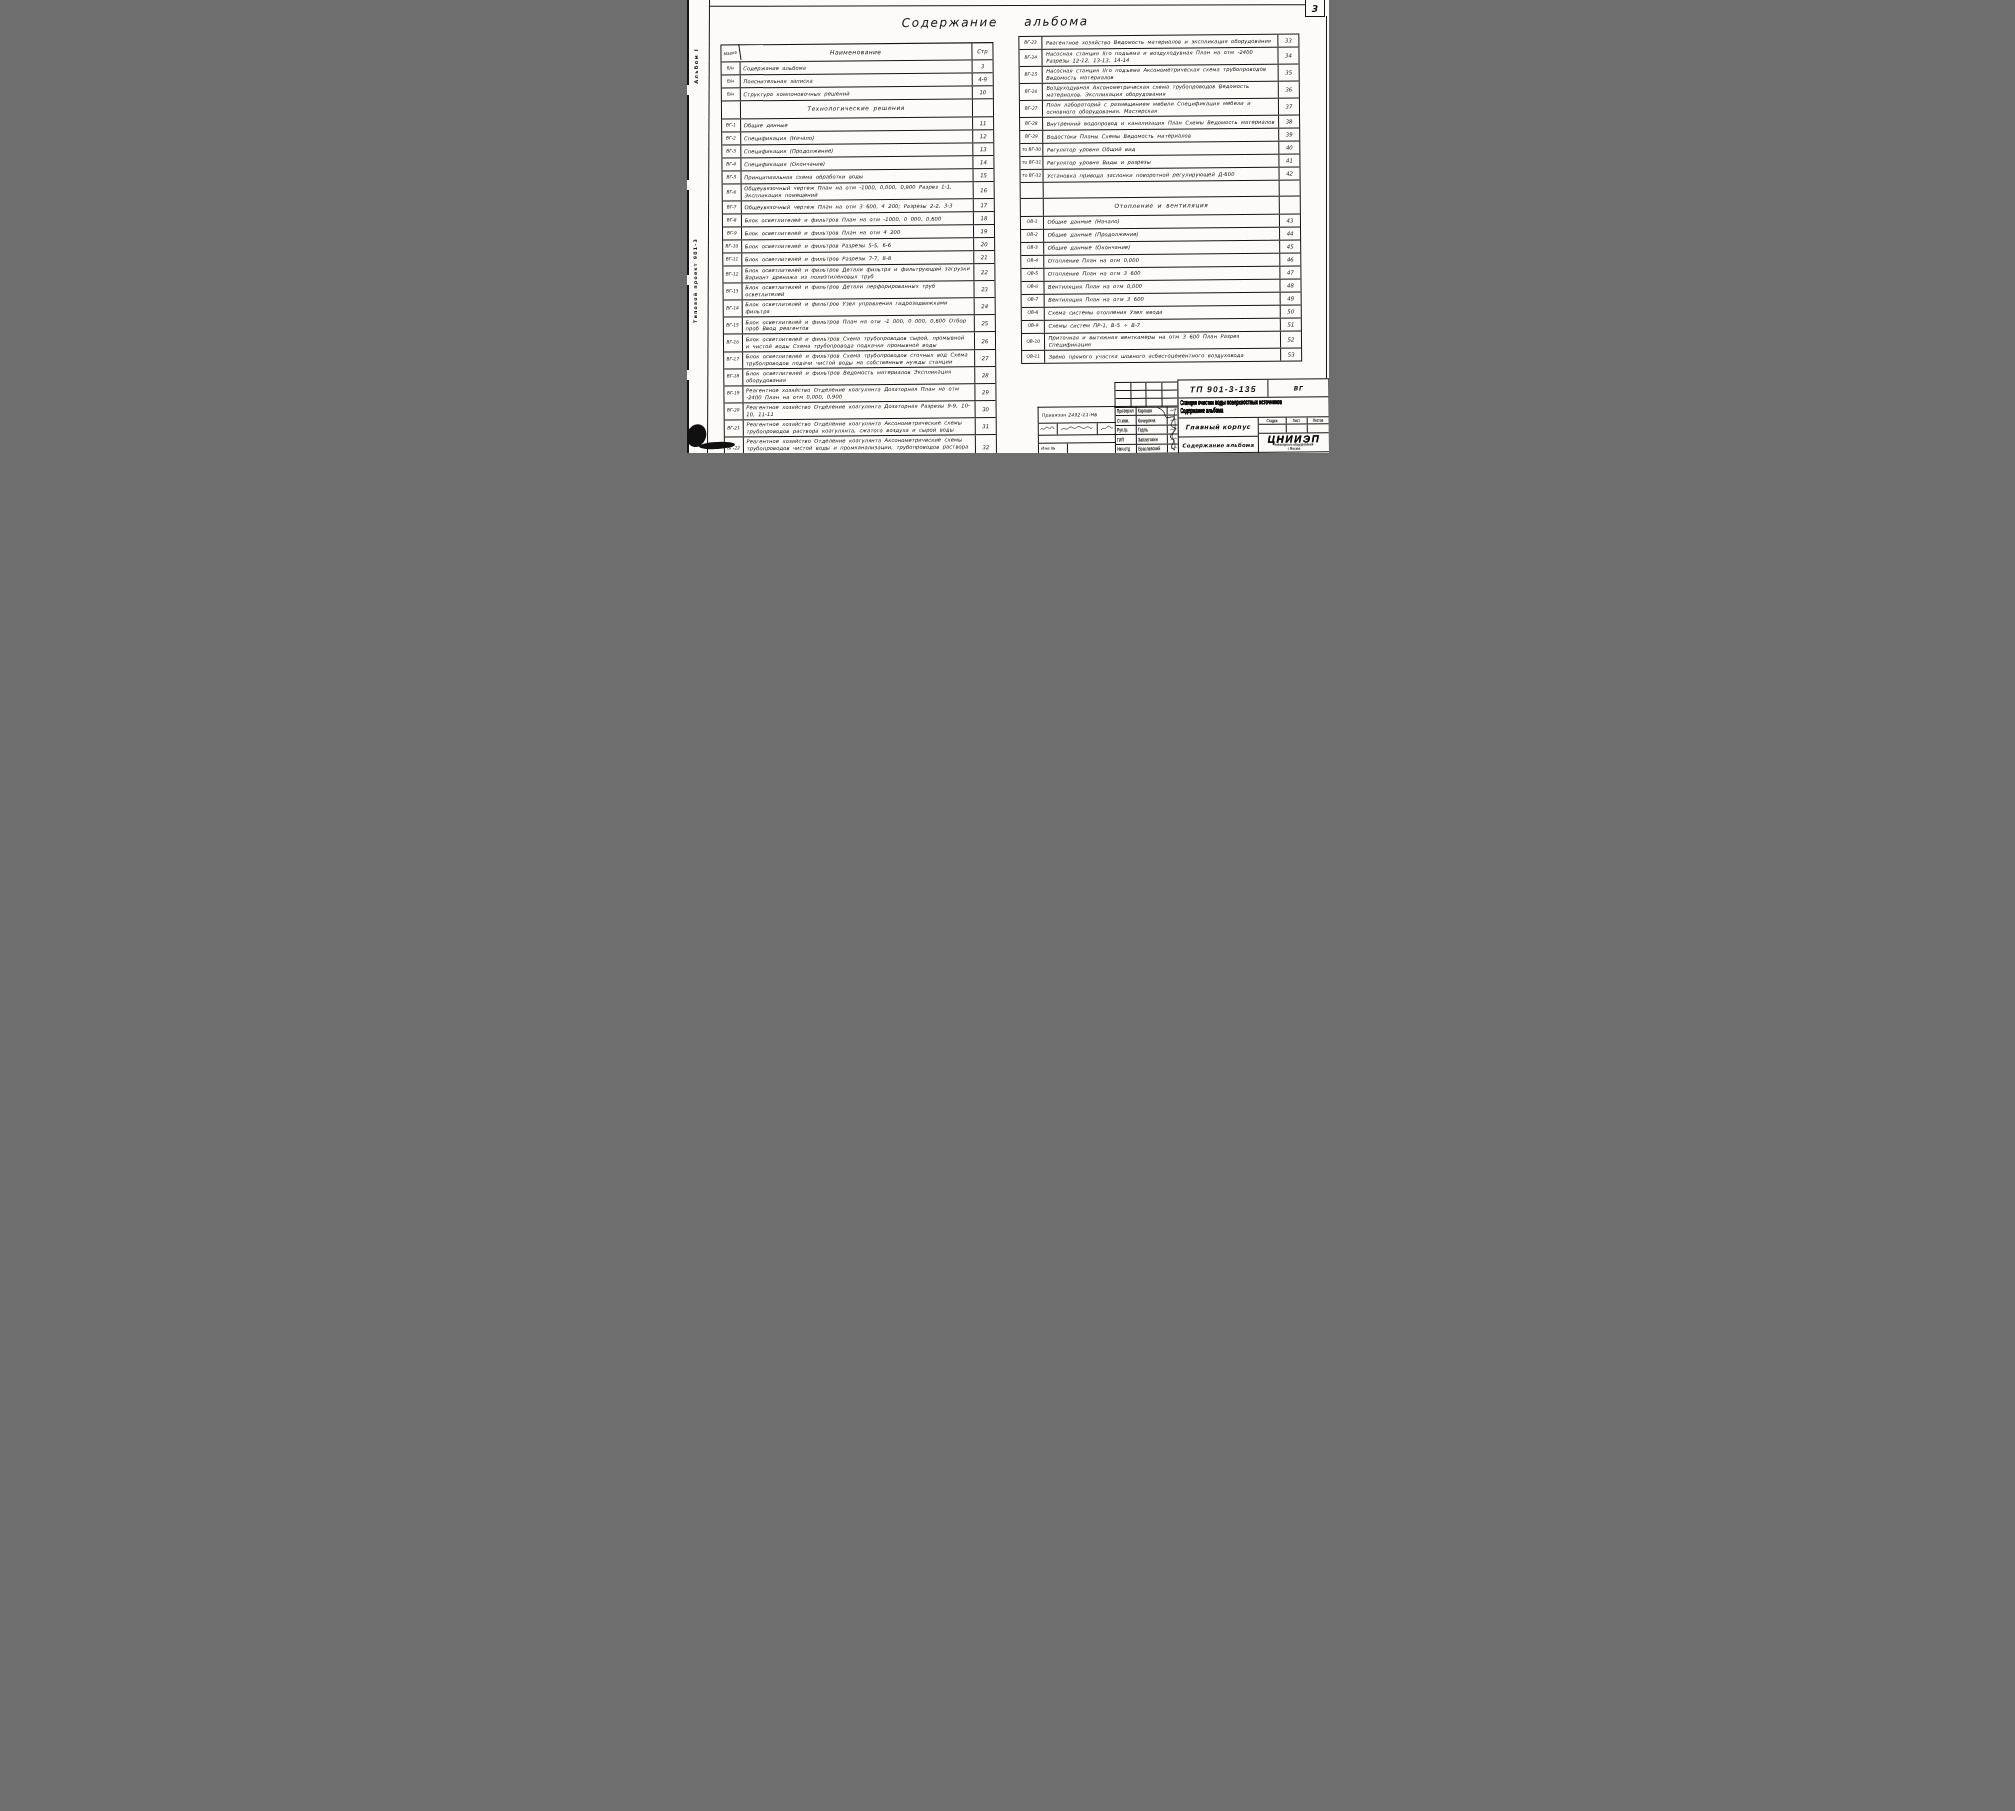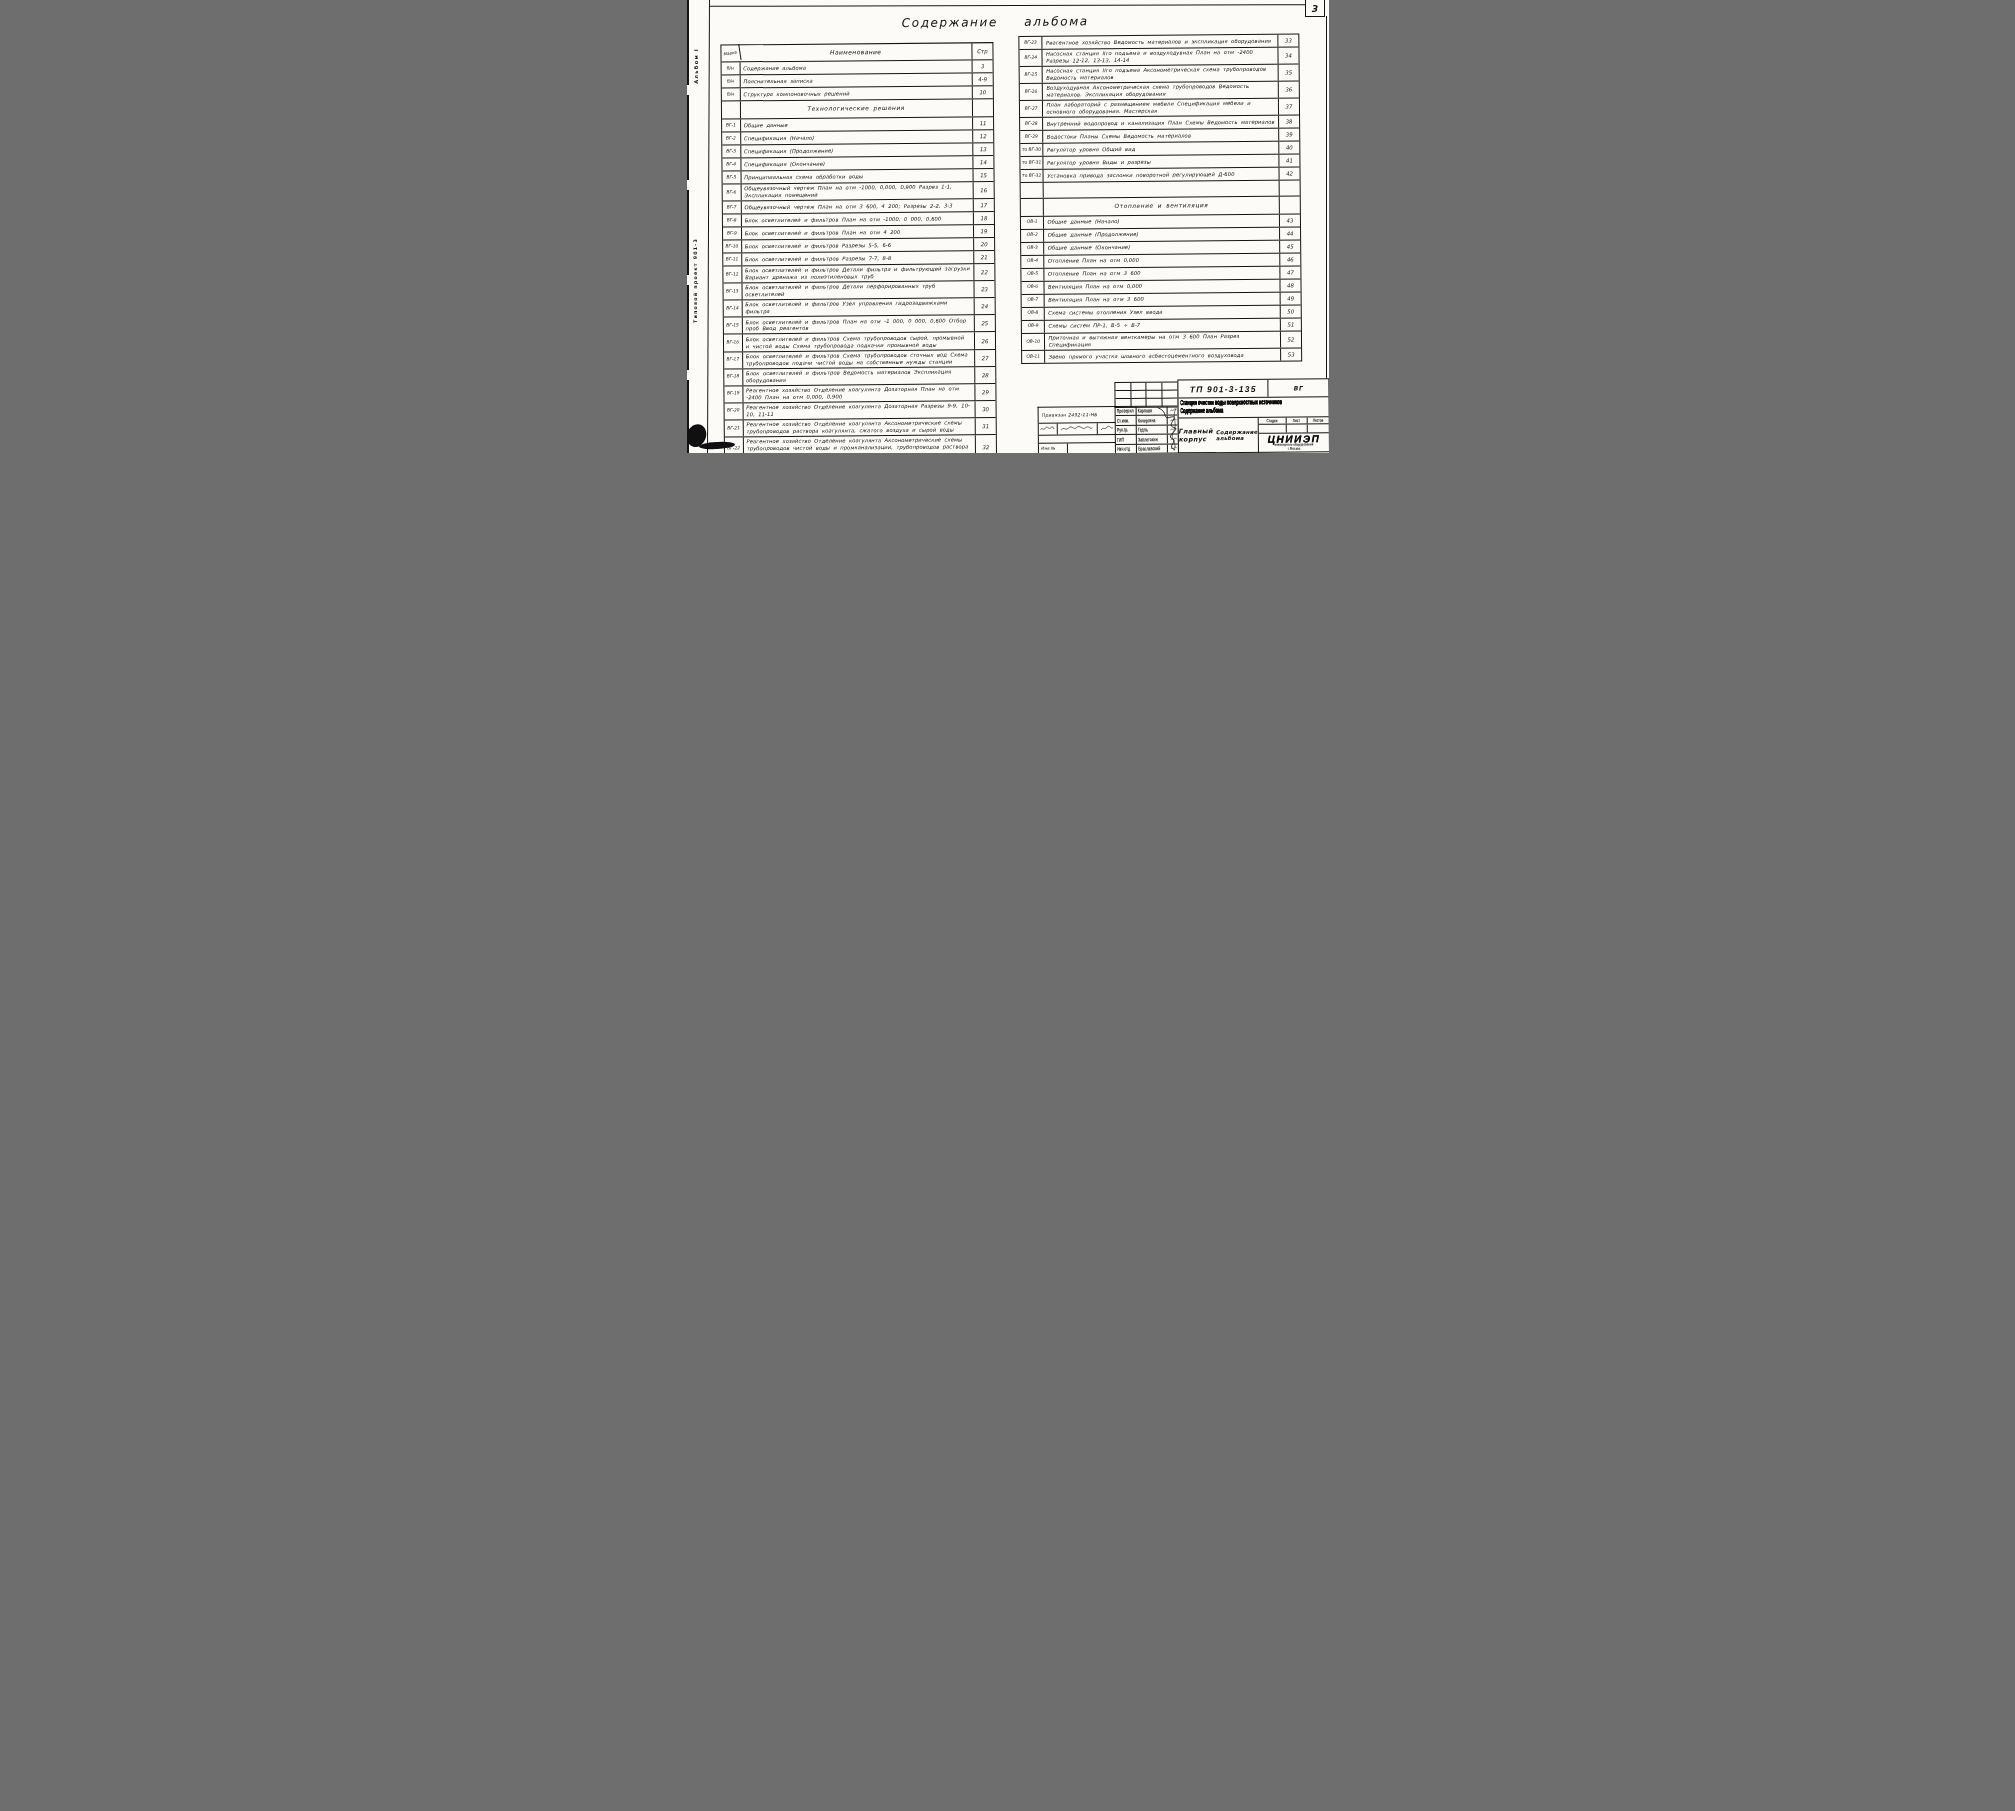--- a/index.html
+++ b/index.html
@@ -80,21 +80,21 @@
   .tb-code{flex:1.5;border-right:1.2px solid #141414;display:flex;align-items:center;justify-content:center;
     font-style:italic;font-weight:700;font-size:8.5px;letter-spacing:1.2px;font-family:Liberation Sans, sans-serif;}
   .tb-code-suffix{flex:1;display:flex;align-items:center;justify-content:center;
     font-style:italic;font-size:6px;font-weight:700;letter-spacing:0.8px;}
   .tb-stamp-row{height:17.7px;border-bottom:1.2px solid #141414;overflow:hidden;padding:1.2px 1.6px 0 1.6px;}
   .stamp-line{font-family:"Liberation Sans",sans-serif;font-weight:700;font-size:4px;line-height:4.8px;
     white-space:nowrap;overflow:hidden;transform:scaleY(1.8);transform-origin:left top;color:#0b0b0b;
     text-shadow:0.2px 0 0 #000,-0.2px 0 0 #000,0 0.2px 0 #000;}
   .stamp-line.l2{margin-top:3.2px;}
   .tb-bottom{display:flex;height:35px;}
-  .tb-names{width:79px;border-right:1.2px solid #141414;display:flex;flex-direction:row;}
+  .tb-names{width:79px;border-right:1.2px solid #141414;display:flex;flex-direction:column;}
   .tb-object{flex:1.1;border-bottom:1.2px solid #141414;display:flex;align-items:center;justify-content:center;
     font-style:italic;font-weight:700;font-size:6.4px;letter-spacing:0.4px;}
   .tb-sheet{flex:1;display:flex;align-items:center;justify-content:center;
     font-style:italic;font-weight:700;font-size:5.4px;letter-spacing:0.2px;}
   .tb-r2{flex:1;display:flex;flex-direction:column;}
   .tb-stage-head{height:6.4px;display:grid;grid-template-columns:1.3fr 1fr 1fr;border-bottom:0.8px solid #141414;}
   .tb-stage-vals{height:8px;display:grid;grid-template-columns:1.3fr 1fr 1fr;border-bottom:1.2px solid #141414;}
   .scell{border-right:0.8px solid #141414;display:flex;align-items:center;justify-content:center;overflow:hidden;}
   .scell:last-child{border-right:none;}
   .stxt{font-family:"Liberation Sans",sans-serif;font-weight:700;font-size:3px;transform:scaleY(1.5);white-space:nowrap;}

